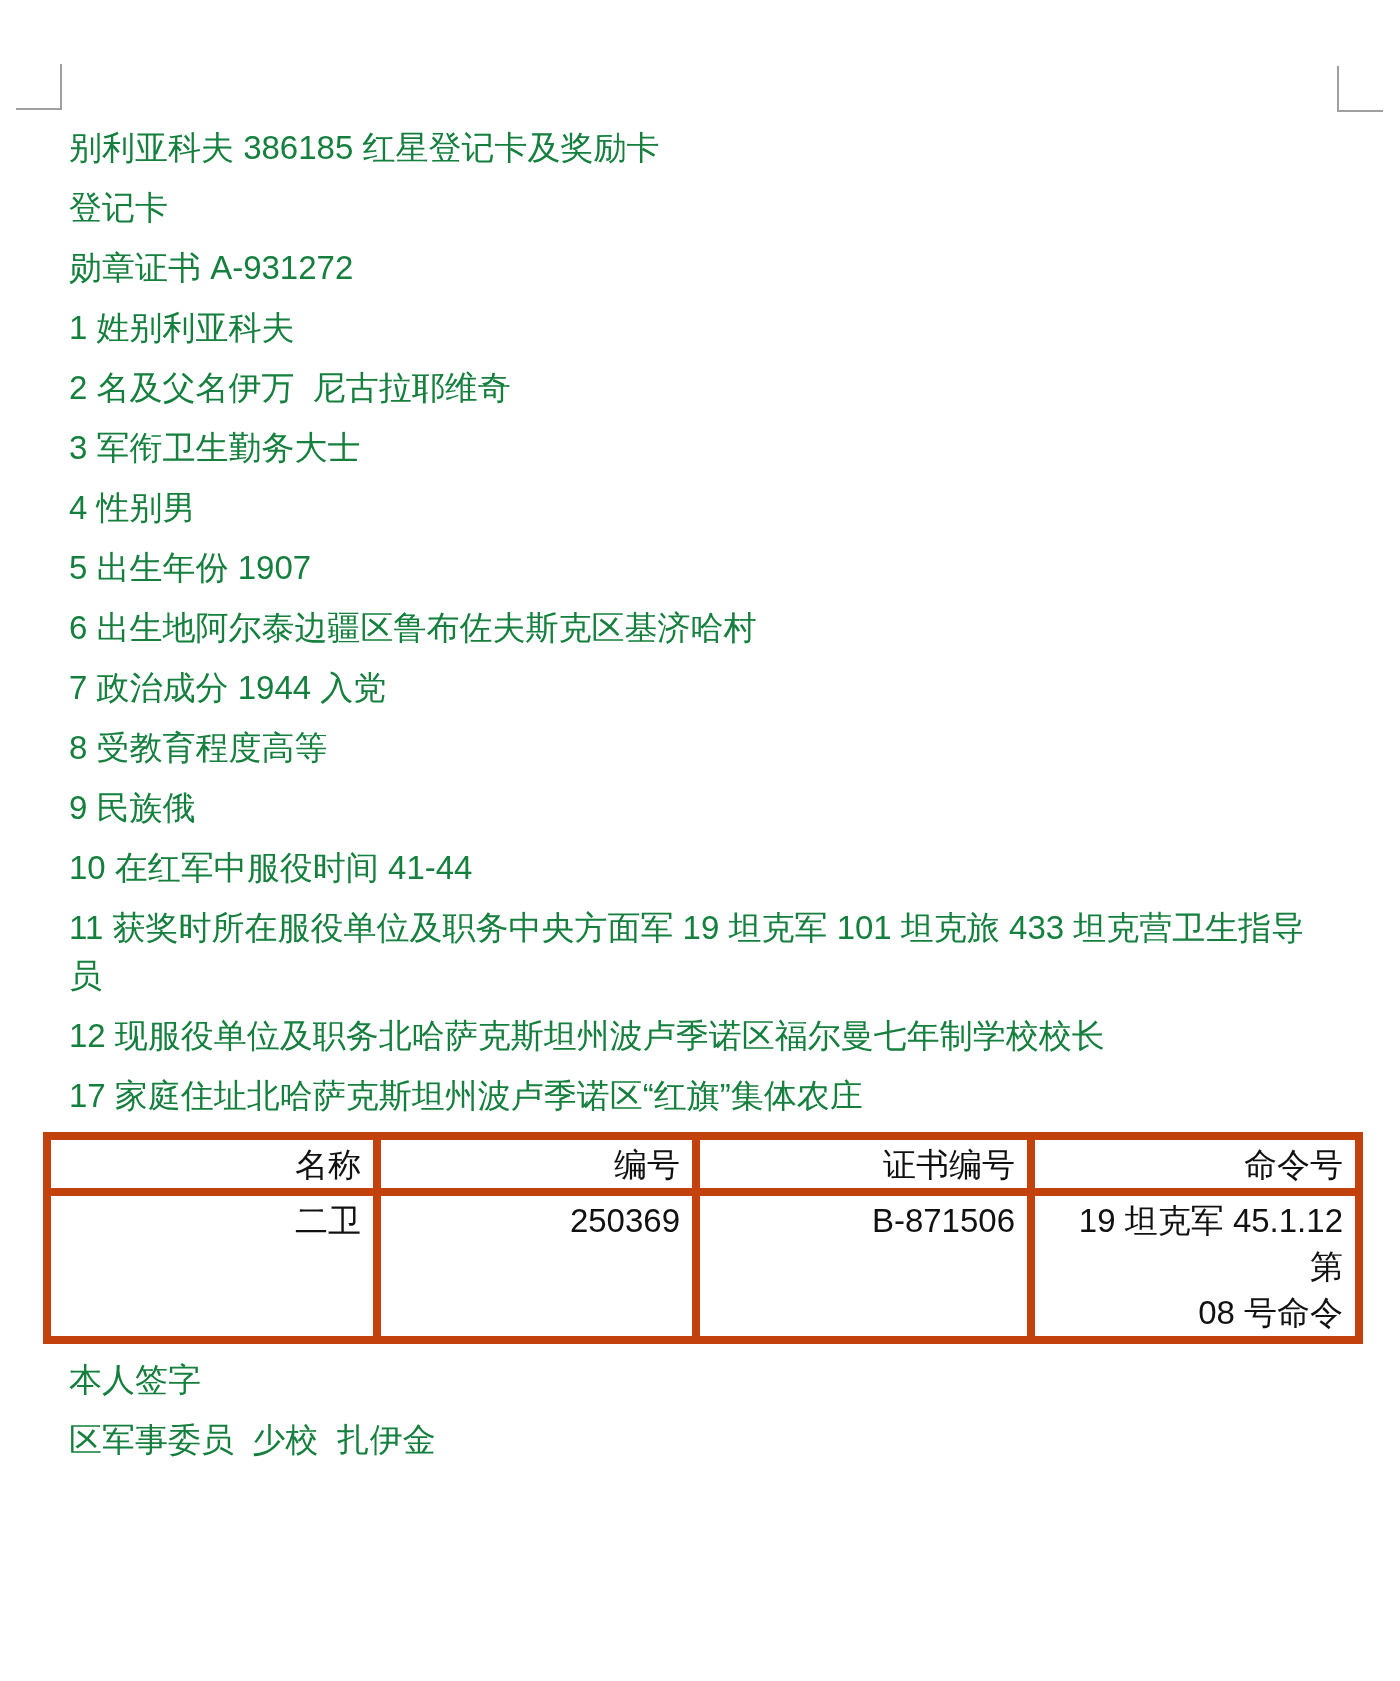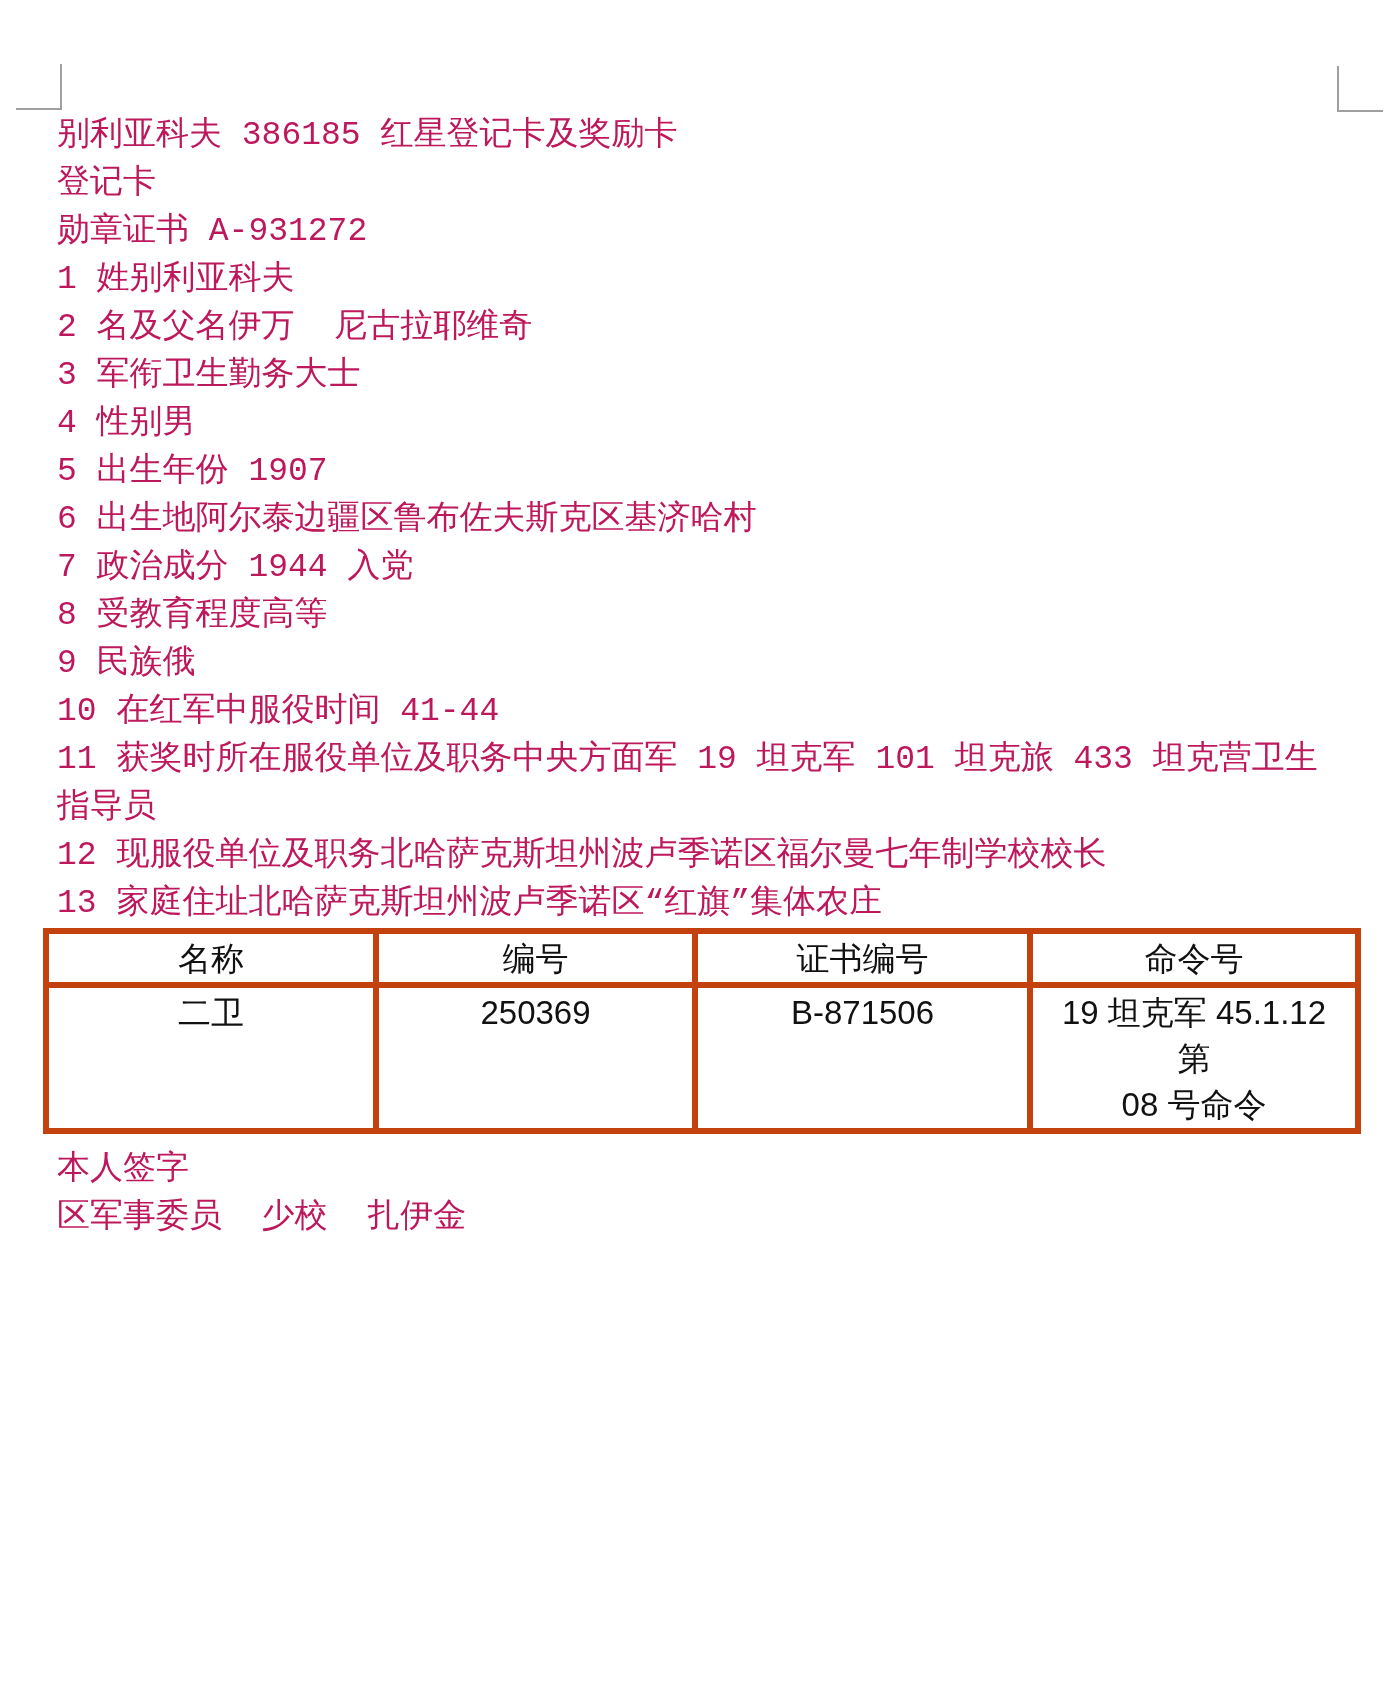--- a/index.html
+++ b/index.html
@@ -12,43 +12,42 @@
   }
   
   .mark { position: absolute; width: 44px; height: 44px; }
   .mark.tl { left: 16px; top: 64px;
              border-right: 2px solid #a0a0a0; border-bottom: 2px solid #a0a0a0; }
   .mark.tr { left: 1337px; top: 66px;
              border-left: 2px solid #a0a0a0; border-bottom: 2px solid #a0a0a0; }
 
   .content { position: absolute; left: 57px; top: 112px; width: 1290px; }
   .content p {
-    margin: 0;
+    margin: 12px;
     font-size: 33px;
     line-height: 48px;
     white-space: pre-wrap;
-    color: #be185d;
-    font-family: Liberation Mono, monospace;
+    color: #15803d;
   }
 
   table.awards {
     border-collapse: collapse;
     table-layout: fixed;
     margin-left: -14px;
     width: 1312px;
     margin-top: 0;
   }
   table.awards col.c1 { width: 330px; }
   table.awards col.c2 { width: 319px; }
   table.awards col.c3 { width: 335px; }
   table.awards col.c4 { width: 328px; }
   table.awards th, table.awards td {
-    border: 6px solid #c2410c;
+    border: 8px solid #c2410c;
     font-weight: 400;
-    text-align: center;
+    text-align: right;
     vertical-align: top;
     padding: 2px 12px 0 12px;
     font-size: 33px;
     line-height: 46px;
     white-space: pre-wrap;
     overflow: hidden;
   }
   table.awards tr.hdr  { height: 48px; }
   table.awards tr.data { height: 94px; }
 
@@ -70,21 +69,21 @@
   <p>3 军衔卫生勤务大士</p>
   <p>4 性别男</p>
   <p>5 出生年份 1907</p>
   <p>6 出生地阿尔泰边疆区鲁布佐夫斯克区基济哈村</p>
   <p>7 政治成分 1944 入党</p>
   <p>8 受教育程度高等</p>
   <p>9 民族俄</p>
   <p>10 在红军中服役时间 41-44</p>
   <p>11 获奖时所在服役单位及职务中央方面军 19 坦克军 101 坦克旅 433 坦克营卫生指导员</p>
   <p>12 现服役单位及职务北哈萨克斯坦州波卢季诺区福尔曼七年制学校校长</p>
-  <p>13 家庭住址北哈萨克斯坦州波卢季诺区“红旗”集体农庄</p>
+  <p>17 家庭住址北哈萨克斯坦州波卢季诺区“红旗”集体农庄</p>
 
   <table class="awards">
     <colgroup>
         <col class="c1">
         <col class="c2">
         <col class="c3">
         <col class="c4">
       </colgroup>
     <tbody>
       <tr class="hdr">

